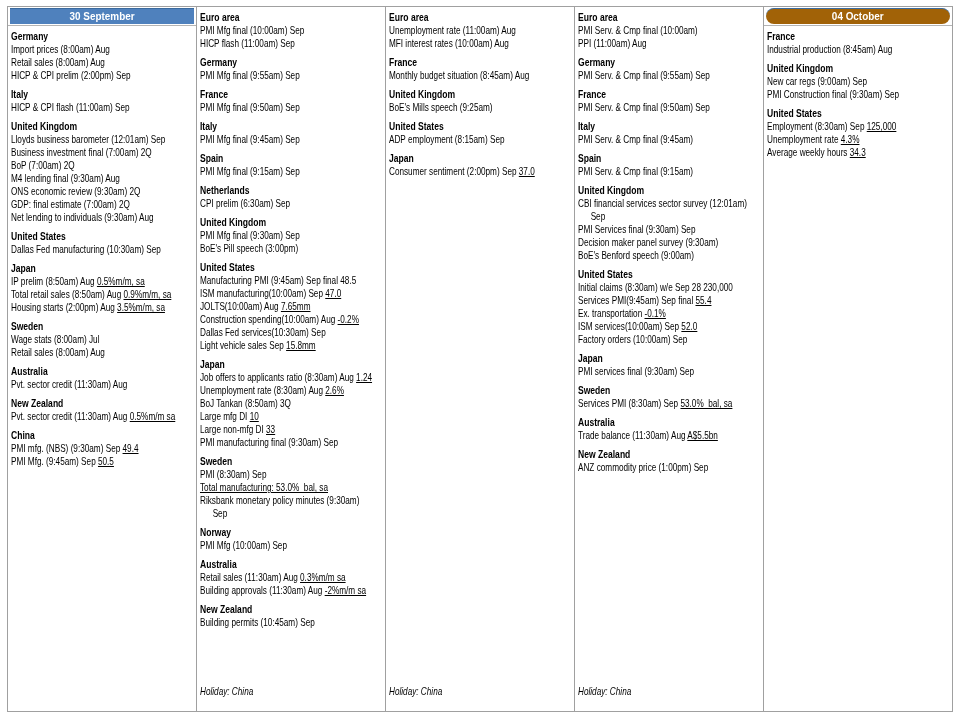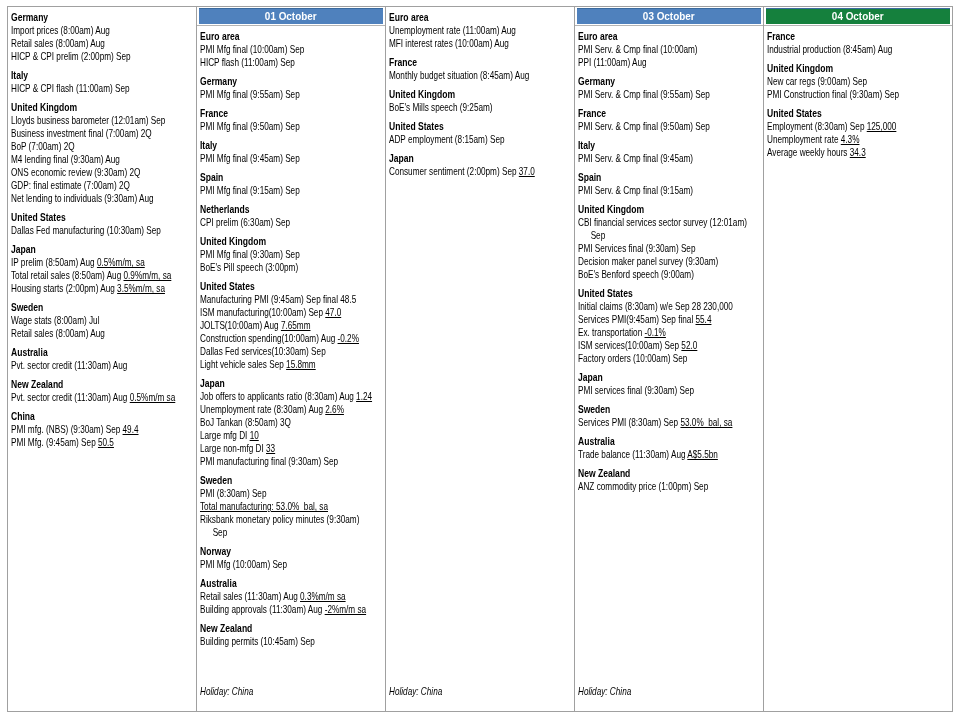--- a/index.html
+++ b/index.html
@@ -70,20 +70,23 @@
     font-size:11px;
     line-height:13px;
     white-space:pre;
   }
 </style>
 </head>
 <body>
 
 <div class="board">
     <div class="col">
+      <div class="col-header-wrap">
+        <div class="col-header" style="background: rgb(79, 129, 189); color: rgb(255, 255, 255);"><span class="hdr-txt">30 September</span></div>
+      </div>
       <div class="col-body">
         <div class="section">
           <div class="country">Germany</div>
           <div class="event"><span>Import prices (8:00am) Aug</span></div>
           <div class="event"><span>Retail sales (8:00am) Aug</span></div>
           <div class="event"><span>HICP &amp; CPI prelim (2:00pm) Sep</span></div>
         </div>
         <div class="section">
           <div class="country">Italy</div>
           <div class="event"><span>HICP &amp; CPI flash (11:00am) Sep</span></div>
@@ -122,23 +125,20 @@
           <div class="event"><span>Pvt. sector credit (11:30am) Aug </span><span class="u">0.5%m/m sa</span></div>
         </div>
         <div class="section">
           <div class="country">China</div>
           <div class="event"><span>PMI mfg. (NBS) (9:30am) Sep </span><span class="u">49.4</span></div>
           <div class="event"><span>PMI Mfg. (9:45am) Sep </span><span class="u">50.5</span></div>
         </div>
       </div>
     </div>
     <div class="col">
-      <div class="col-header-wrap">
-        <div class="col-header" style="background: rgb(79, 129, 189); color: rgb(255, 255, 255);"><span class="hdr-txt">01 October</span></div>
-      </div>
       <div class="col-body">
         <div class="section">
           <div class="country">Euro area</div>
           <div class="event"><span>PMI Mfg final (10:00am) Sep</span></div>
           <div class="event"><span>HICP flash (11:00am) Sep</span></div>
         </div>
         <div class="section">
           <div class="country">Germany</div>
           <div class="event"><span>PMI Mfg final (9:55am) Sep</span></div>
         </div>
@@ -224,23 +224,20 @@
           <div class="event"><span>ADP employment (8:15am) Sep</span></div>
         </div>
         <div class="section">
           <div class="country">Japan</div>
           <div class="event"><span>Consumer sentiment (2:00pm) Sep </span><span class="u">37.0</span></div>
         </div>
         <div class="holiday">Holiday: China</div>
       </div>
     </div>
     <div class="col">
-      <div class="col-header-wrap">
-        <div class="col-header" style="background: rgb(79, 129, 189); color: rgb(255, 255, 255);"><span class="hdr-txt">03 October</span></div>
-      </div>
       <div class="col-body">
         <div class="section">
           <div class="country">Euro area</div>
           <div class="event"><span>PMI Serv. &amp; Cmp final (10:00am)</span></div>
           <div class="event"><span>PPI (11:00am) Aug</span></div>
         </div>
         <div class="section">
           <div class="country">Germany</div>
           <div class="event"><span>PMI Serv. &amp; Cmp final (9:55am) Sep</span></div>
         </div>
@@ -286,21 +283,21 @@
         </div>
         <div class="section">
           <div class="country">New Zealand</div>
           <div class="event"><span>ANZ commodity price (1:00pm) Sep</span></div>
         </div>
         <div class="holiday">Holiday: China</div>
       </div>
     </div>
     <div class="col">
       <div class="col-header-wrap">
-        <div class="col-header" style="background: #15803d; color: rgb(255, 255, 255);"><span class="hdr-txt">04 October</span></div>
+        <div class="col-header" style="background: #a16207; color: rgb(255, 255, 255); border-radius: 8px;"><span class="hdr-txt">04 October</span></div>
       </div>
       <div class="col-body">
         <div class="section">
           <div class="country">France</div>
           <div class="event"><span>Industrial production (8:45am) Aug</span></div>
         </div>
         <div class="section">
           <div class="country">United Kingdom</div>
           <div class="event"><span>New car regs (9:00am) Sep</span></div>
           <div class="event"><span>PMI Construction final (9:30am) Sep</span></div>

